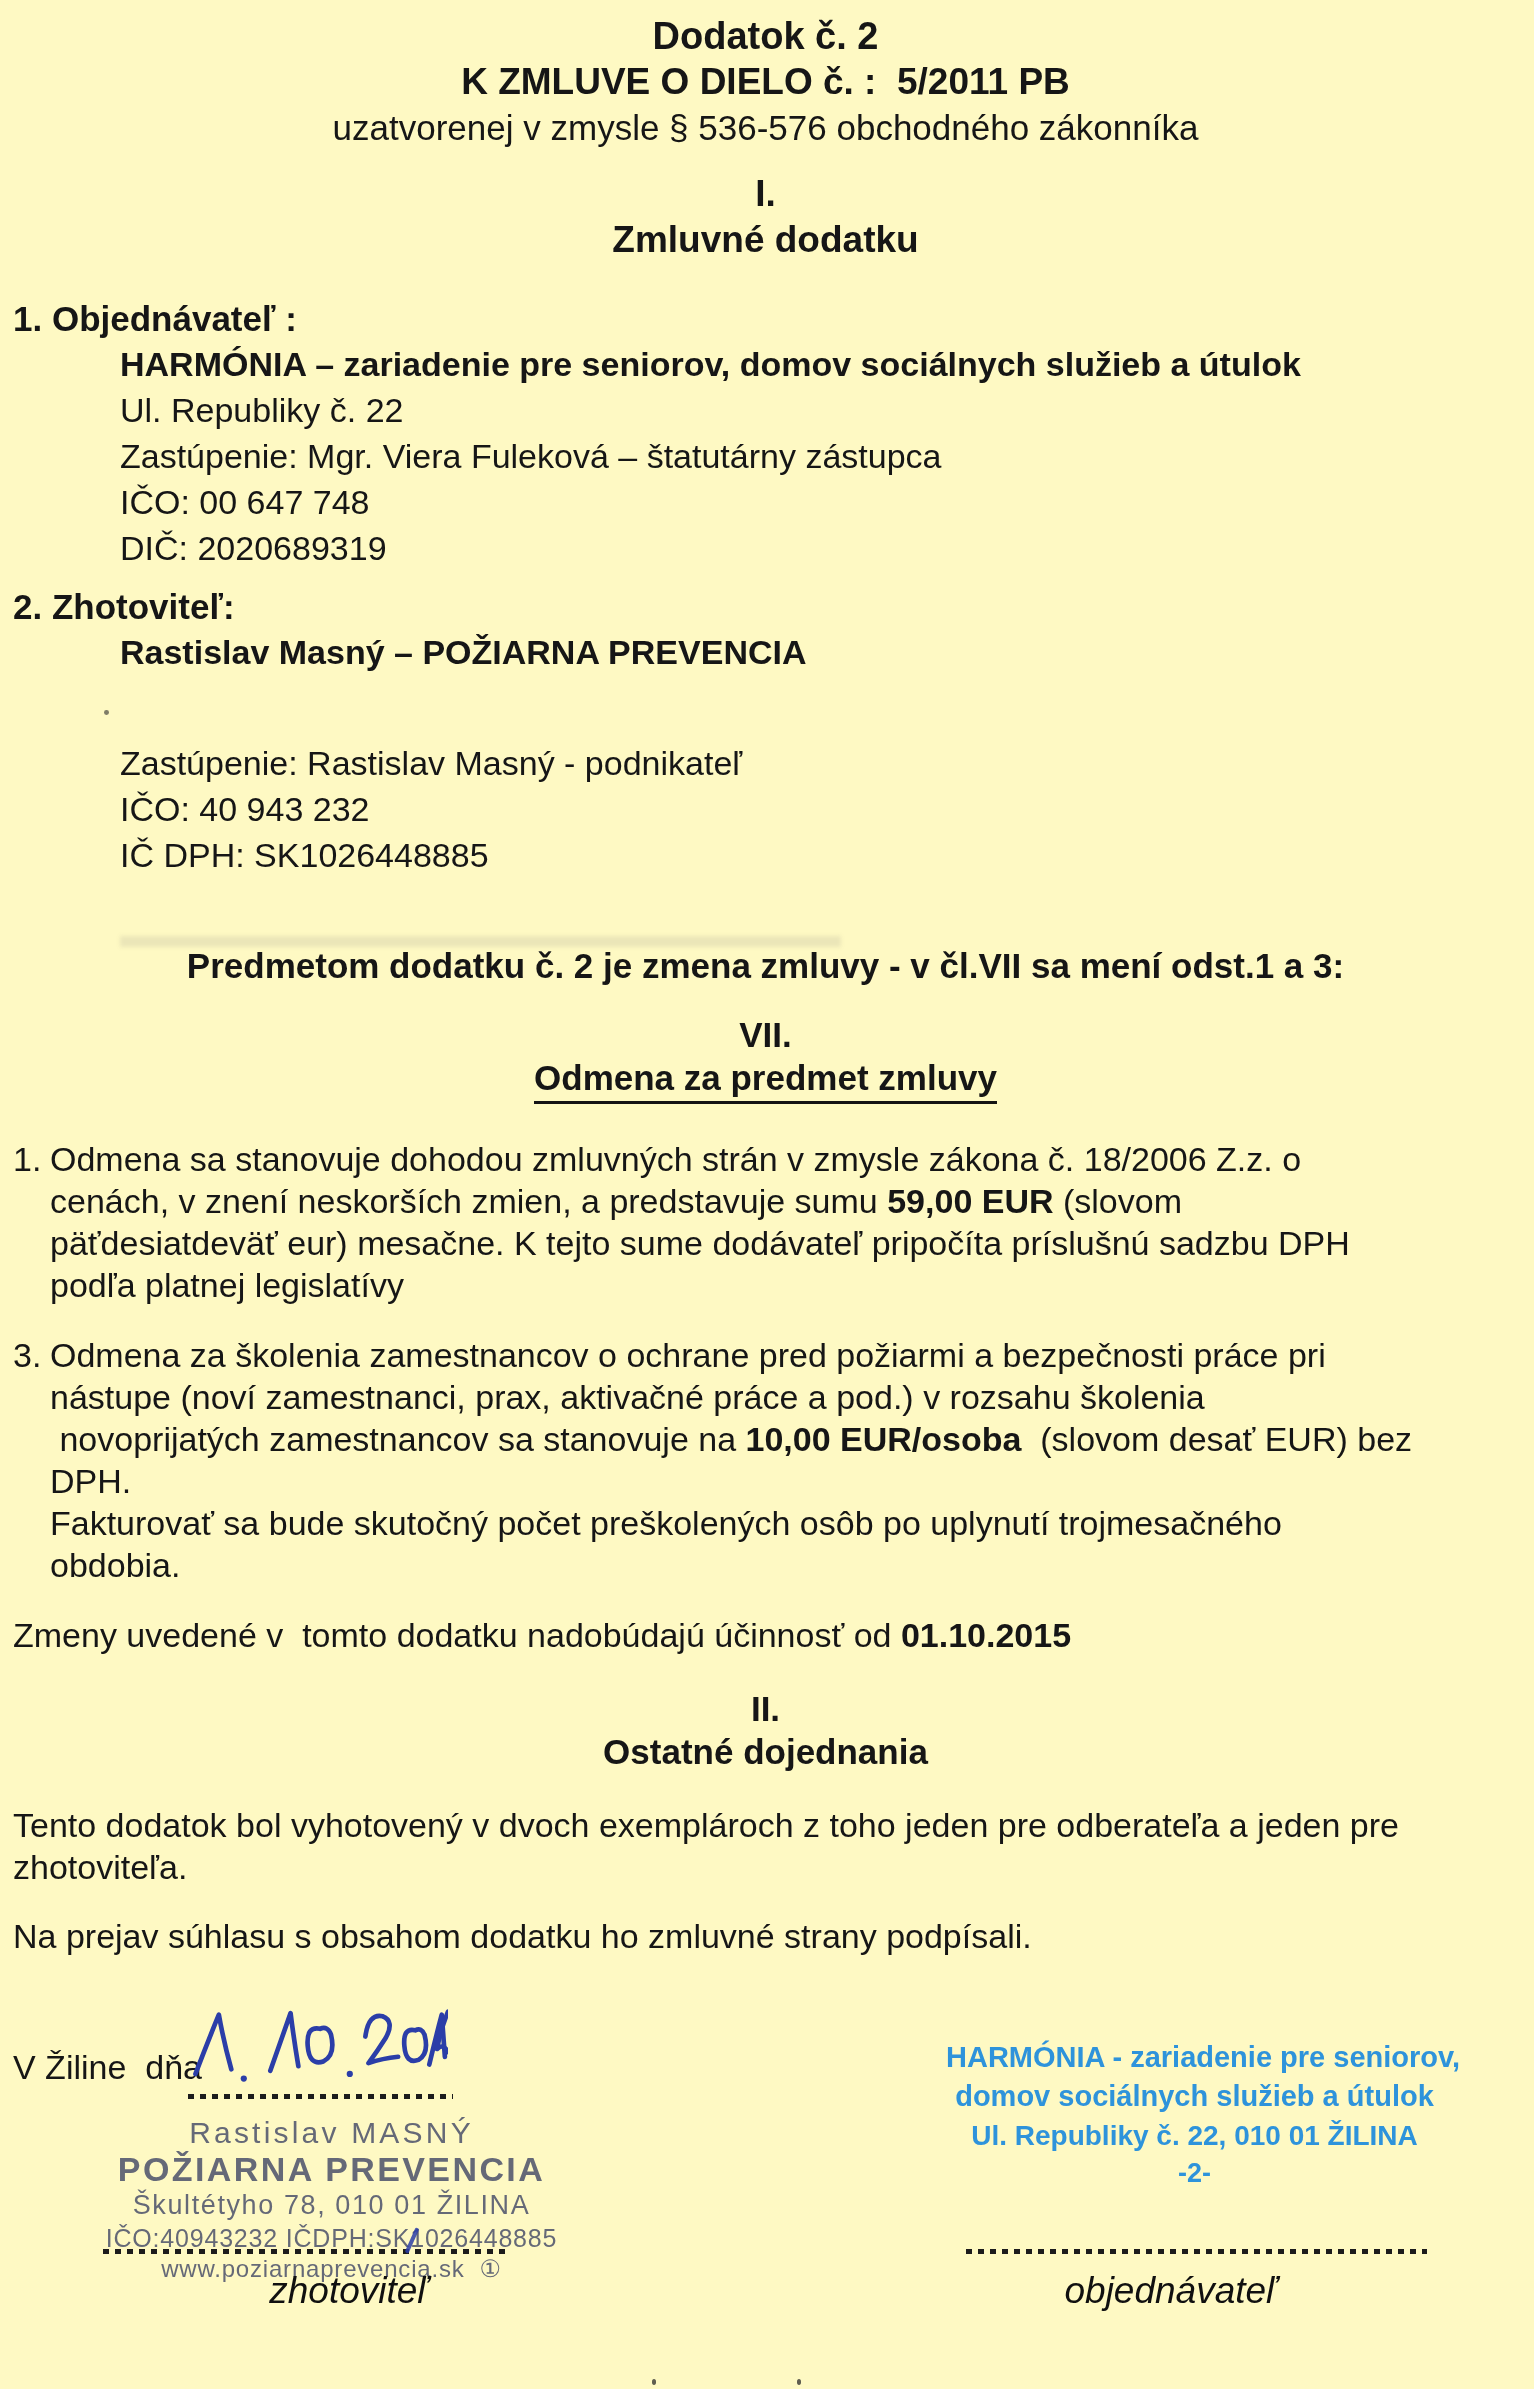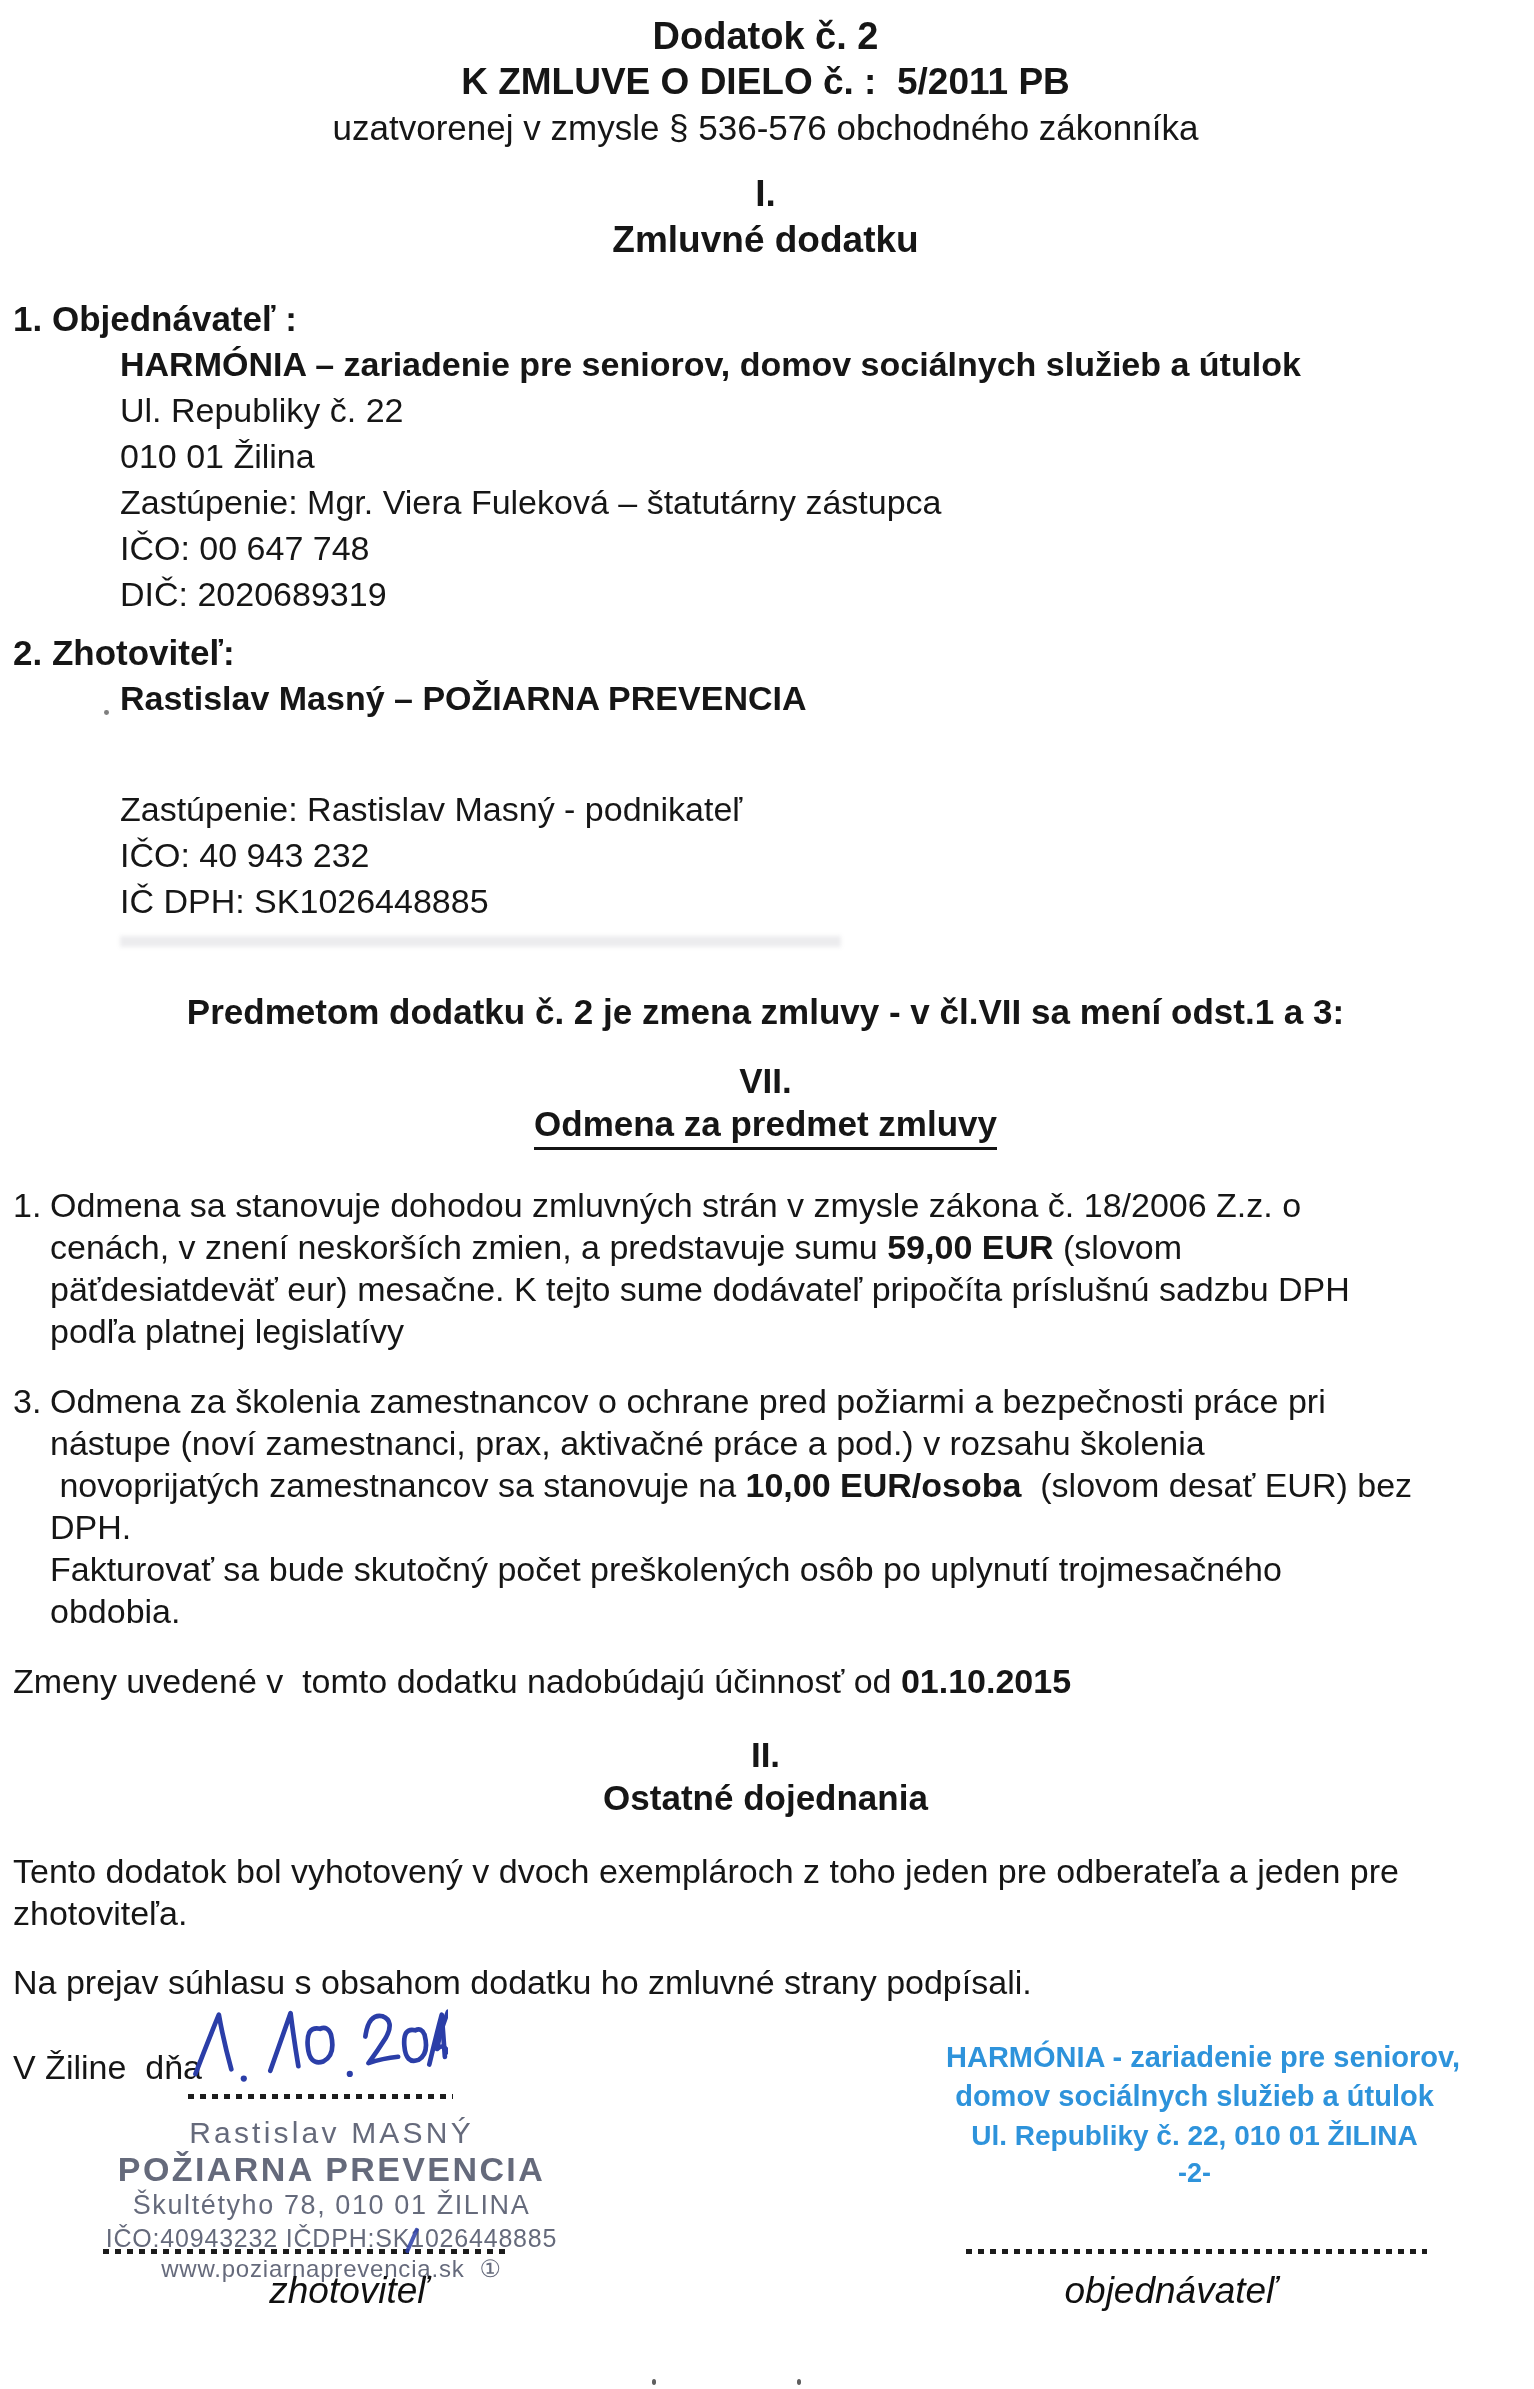--- a/index.html
+++ b/index.html
@@ -1,20 +1,20 @@
 <!DOCTYPE html>
 <html style="font-size:13px"><head>
 <meta charset="utf-8">
 <style>
   html,body{margin:0;padding:0;background:#e8e8e8;}
   .page{
     position:relative;
     width:1534px;height:2389px;
     margin:0 auto;
-    background:#ffffff;
+    background:#fef9c3;
     color:#161616;
     font-family:"Liberation Sans", sans-serif;
     overflow:hidden;
   }
   .content{padding:14.4px 16px 0 13px;}
   .line{white-space:pre;font-size:34px;height:42px;line-height:42px;}
   .c{text-align:center;}
   .b{font-weight:700;}
   
   .t1{font-size:38px;font-weight:700;height:45px;line-height:45px;}
@@ -56,21 +56,20 @@
     <div class="line t3 c">uzatvorenej v zmysle § 536-576 obchodného zákonníka</div>
 
     <div class="line t2 c" style="margin-top:20px;">I.</div>
     <div class="line t2 c">Zmluvné dodatku</div>
 
     <div class="line h" style="margin-top:33px;height:45px;line-height:45px;">1. Objednávateľ :</div>
 
     <div class="addr" style="padding-left:107px;">
       <div class="line b">HARMÓNIA – zariadenie pre seniorov, domov sociálnych služieb a útulok</div>
       <div class="line">Ul. Republiky č. 22</div>
-      <div class="line">010 01 Žilina</div>
       <div class="line">Zastúpenie: Mgr. Viera Fuleková – štatutárny zástupca</div>
       <div class="line">IČO: 00 647 748</div>
       <div class="line">DIČ: 2020689319</div>
     </div>
 
     <div class="line h" style="margin-top:13px;height:45px;line-height:45px;">2. Zhotoviteľ:</div>
 
     <div class="addr" style="padding-left:107px;">
       <div class="line b">Rastislav Masný – POŽIARNA PREVENCIA</div>
       <div class="line" style="margin-top:65px;">Zastúpenie: Rastislav Masný - podnikateľ</div>

